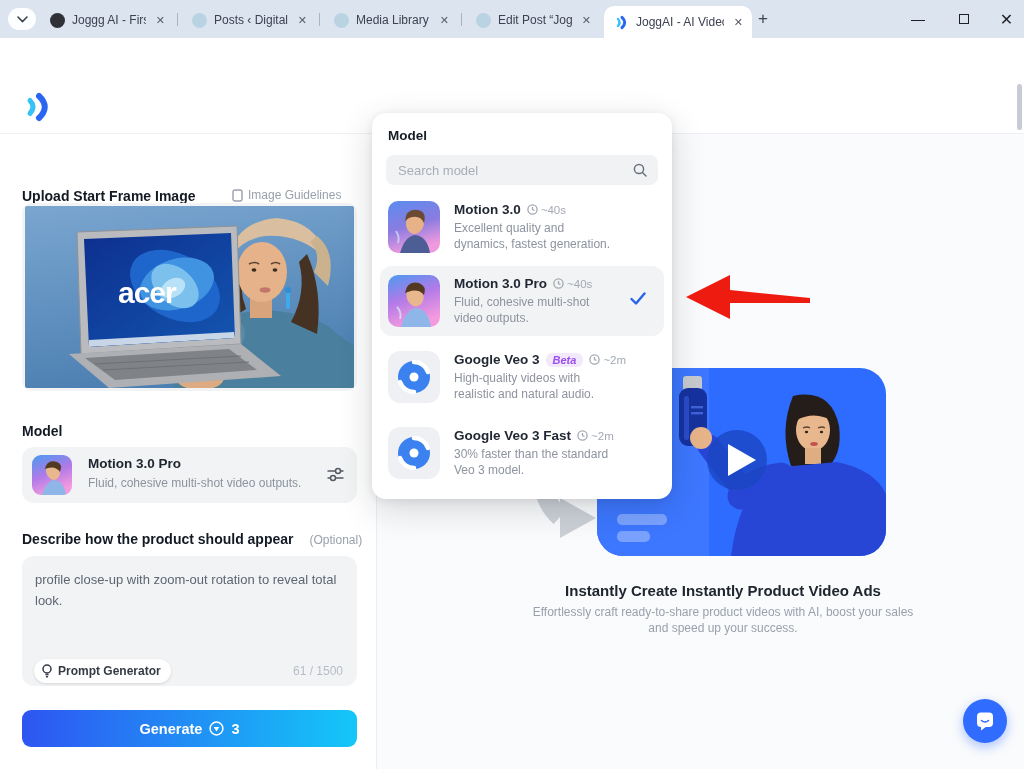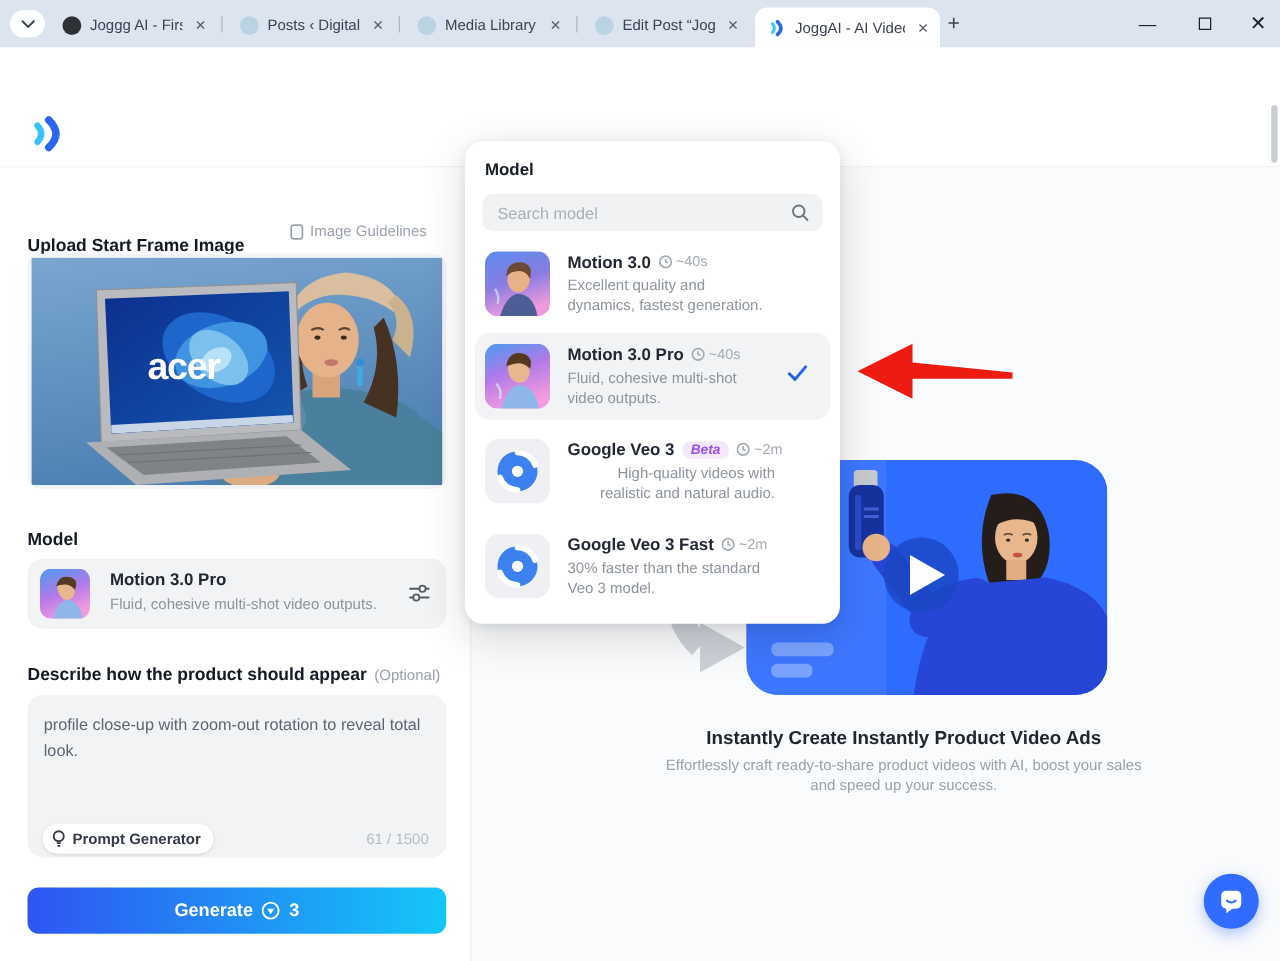--- a/index.html
+++ b/index.html
@@ -192,21 +192,21 @@
     <span>218.6</span>
     <span class="sep"></span>
     <span>Upgrade</span>
   </div>
 </div>
 
 <div class="leftpanel"></div>
 <div class="rightpanel"></div>
 
 <div style="position:absolute; left:22px; top:188px;" class="seclabel">Upload Start Frame Image</div>
-<div style="position:absolute; left:232px; top:178px; display:flex; align-items:center; gap:5px;">
+<div style="position:absolute; left:232px; top:188px; display:flex; align-items:center; gap:5px;">
   <svg width="11" height="13" viewBox="0 0 11 13">
       <rect x="1" y="1" width="9" height="11" rx="2" fill="none" stroke="#9aa1ac" stroke-width="1.4"></rect>
     </svg>
   <span class="graysmall">Image Guidelines</span>
 </div>
 
 <div class="imgbox">
   <div class="photo">
     <svg width="329" height="182" viewBox="0 0 329 182">
       <defs>
@@ -279,21 +279,21 @@
   <div class="mname">Motion 3.0 Pro</div>
   <div class="mdesc">Fluid, cohesive multi-shot video outputs.</div>
   <svg style="position:absolute; right:13px; top:20px;" width="17" height="15" viewBox="0 0 17 15">
     <line x1="0.5" y1="4" x2="16.5" y2="4" stroke="#555b63" stroke-width="1.5"></line>
       <circle cx="11" cy="4" r="2.5" fill="#f2f3f5" stroke="#555b63" stroke-width="1.5"></circle>
     <line x1="0.5" y1="11" x2="16.5" y2="11" stroke="#555b63" stroke-width="1.5"></line>
       <circle cx="6" cy="11" r="2.5" fill="#f2f3f5" stroke="#555b63" stroke-width="1.5"></circle>
   </svg>
 </div>
 
-<div style="position:absolute; left:22px; top:531px; display:flex; align-items:baseline; gap:6px;">
+<div style="position:absolute; left:22px; top:531px; display:flex; align-items:baseline; gap:16px;">
   <span class="seclabel">Describe how the product should appear</span>
   <span class="graysmall">(Optional)</span>
 </div>
 <div class="promptbox card">
   <textarea style="">profile close-up with zoom-out rotation to reveal total look.</textarea>
   <div class="pgbtn">
     <svg width="12" height="14" viewBox="0 0 12 14">
       <circle cx="6" cy="5" r="4" fill="none" stroke="#343b46" stroke-width="1.5"></circle>
       <line x1="4.4" y1="10.5" x2="7.6" y2="10.5" stroke="#343b46" stroke-width="1.5"></line>
       <line x1="4.9" y1="12.7" x2="7.1" y2="12.7" stroke="#343b46" stroke-width="1.5"></line>
@@ -418,21 +418,21 @@
           </svg>
         <span>~40s</span>
       </span>
     </div>
     <div class="desc">Fluid, cohesive multi-shot video outputs.</div>
     <svg class="checkmark" width="16" height="13" viewBox="0 0 16 13">
       <polyline points="1.5,7 6,11.5 14.5,1.5" fill="none" stroke="#2563eb" stroke-width="2.4" stroke-linecap="round" stroke-linejoin="round"></polyline>
     </svg>
   </div>
 
-  <div class="opt" style="top:229px;text-align:right;">
+  <div class="opt" style="top:229px;">
     <div class="thumb">
       <svg width="52" height="52" viewBox="0 0 52 52">
         <rect width="52" height="52" rx="12" fill="#eef0f3"></rect>
         <circle cx="26" cy="26" r="16" fill="#3b82f0"></circle>
         <path d="M26 11 a15 15 0 0 1 14 10" fill="none" stroke="#fff" stroke-width="4.5" stroke-linecap="round"></path>
         <path d="M26 41 a15 15 0 0 1 -14 -10" fill="none" stroke="#fff" stroke-width="4.5" stroke-linecap="round"></path>
         <circle cx="26" cy="26" r="4.5" fill="#fff"></circle>
       </svg>
     </div>
     <div class="trow">

